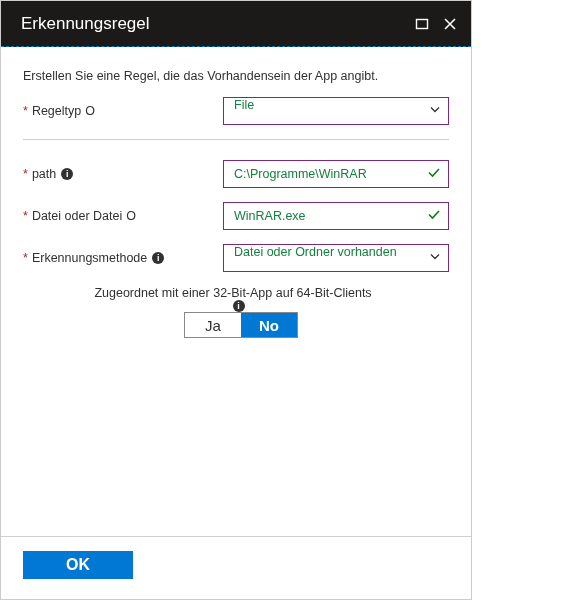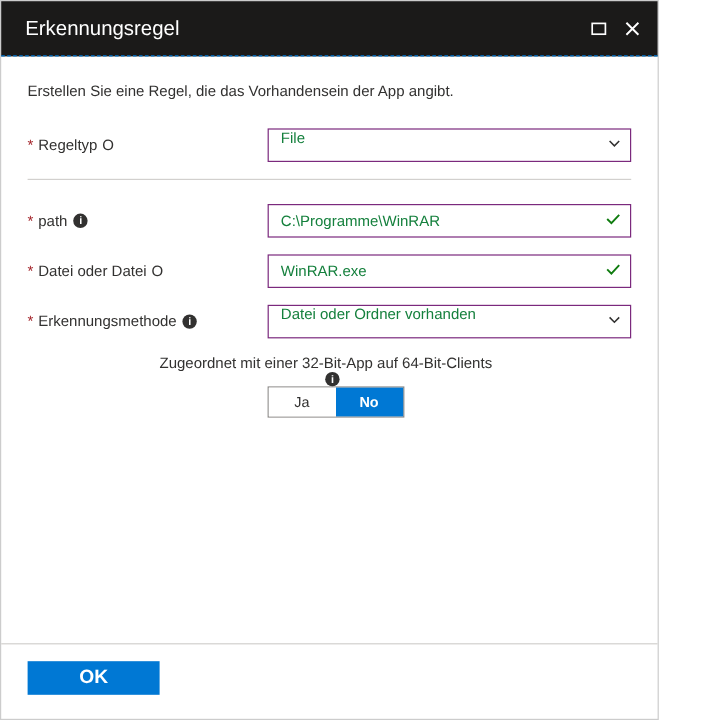--- a/index.html
+++ b/index.html
@@ -7,21 +7,21 @@
     font-family: "Segoe UI", Arial, sans-serif;
     font-size: 13px;
     color: #323130;
     background: #fff;
     width: 585px;
     height: 600px;
     overflow: hidden;
   }
   .panel {
     border: 1px solid #ccc;
-    width: 549px;
+    width: 472px;
     height: 600px;
     display: flex;
     flex-direction: column;
   }
   .header {
     background: #1b1a19;
     color: #fff;
     height: 46px;
     display: flex;
     align-items: center;
@@ -36,21 +36,21 @@
   .header-icons { display: flex; gap: 14px; align-items: center; }
   .hicon { cursor: pointer; display:inline-flex; }
   .content {
     padding: 22px 22px 10px 22px;
     flex: 1;
     overflow: auto;
   }
   .intro {
     font-size: 12.5px;
     color: #323130;
-    margin-bottom: 24px;
+    margin-bottom: 14px;
   }
   .row {
     display: flex;
     align-items: center;
     margin-bottom: 14px;
   }
   .label-col {
     width: 200px;
     display: flex;
     align-items: center;
@@ -115,21 +115,21 @@
     display: inline-flex;
     border: 1px solid #8a8886;
     margin-left: 10px;
     height: 26px;
   }
   .toggle-btn {
     width: 56px;
     display: flex;
     align-items: center;
     justify-content: center;
-    font-size: 12px;
+    font-size: 15px;
     cursor: pointer;
     user-select: none;
   }
   .toggle-btn.inactive { background: #fff; color: #323130; }
   .toggle-btn.active { background: #0078d4; color: #fff; font-weight: 600; }
   .footer {
     border-top: 1px solid #d2d0ce;
     padding: 14px 22px 20px 22px;
   }
   .ok-btn {

